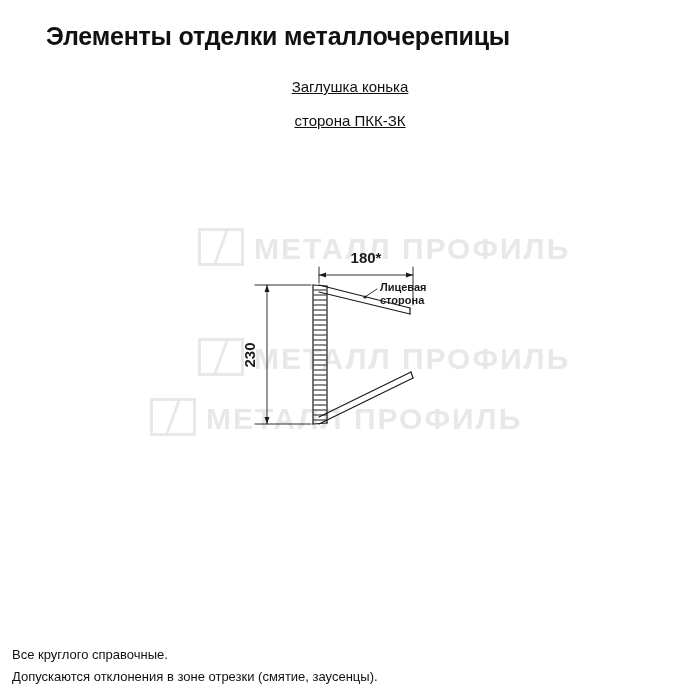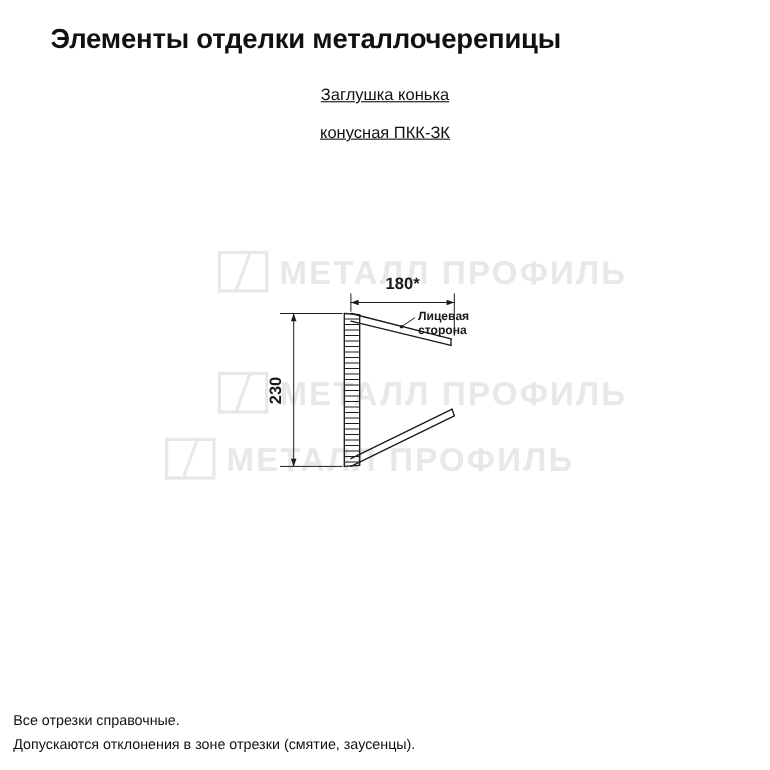--- a/index.html
+++ b/index.html
@@ -141,21 +141,21 @@
 </style>
 </head>
 <body>
 
 <div class="page">
 
   <div class="title">Элементы отделки металлочерепицы</div>
 
   <div class="subtitle">
     <span class="l1">Заглушка конька</span>
-    <span class="l3">конусная   ПКК-ЗК</span>
+    <span class="l3">сторона   ПКК-ЗК</span>
   </div>
 
   <div class="wm wm-a">
     <span class="wm-mark"></span>
     <span>МЕТАЛЛ ПРОФИЛЬ</span>
   </div>
   <div class="wm wm-b">
     <span class="wm-mark"></span>
     <span>МЕТАЛЛ ПРОФИЛЬ</span>
   </div>
@@ -230,17 +230,17 @@
       <text x="151" y="18" text-anchor="middle" font-family="Liberation Sans, sans-serif" font-size="15" fill="#1a1a1a">180*</text>
 
       <text x="40" y="110" text-anchor="middle" font-family="Liberation Sans, sans-serif" font-size="15" fill="#1a1a1a" transform="rotate(-90 40 110)">230</text>
 
       <text x="165" y="46" font-family="Liberation Sans, sans-serif" font-size="11" fill="#1a1a1a">Лицевая</text>
       <text x="165" y="59" font-family="Liberation Sans, sans-serif" font-size="11" fill="#1a1a1a">сторона</text>
     </svg>
   </div>
 
   <div class="footer">
-    <span>Все отрезки справочные.</span>
+    <span>Все круглого справочные.</span>
     <span>Допускаются отклонения в зоне отрезки (смятие, заусенцы).</span>
   </div>
 
 </div>
 
 </body></html>

